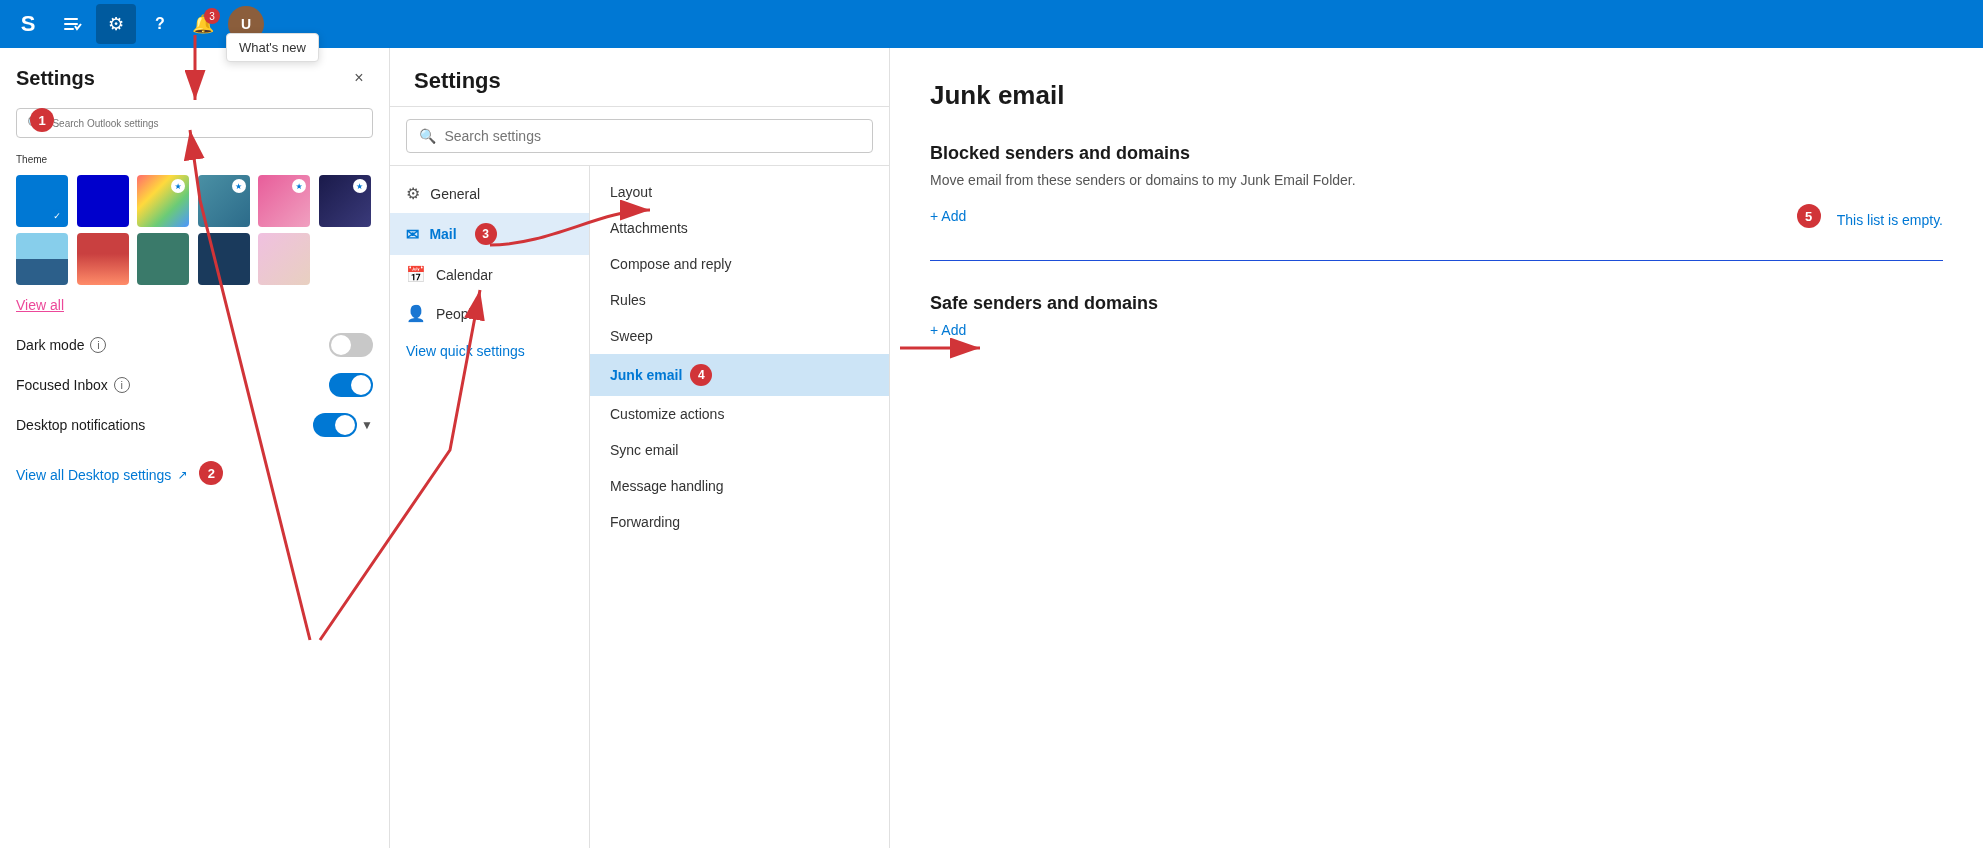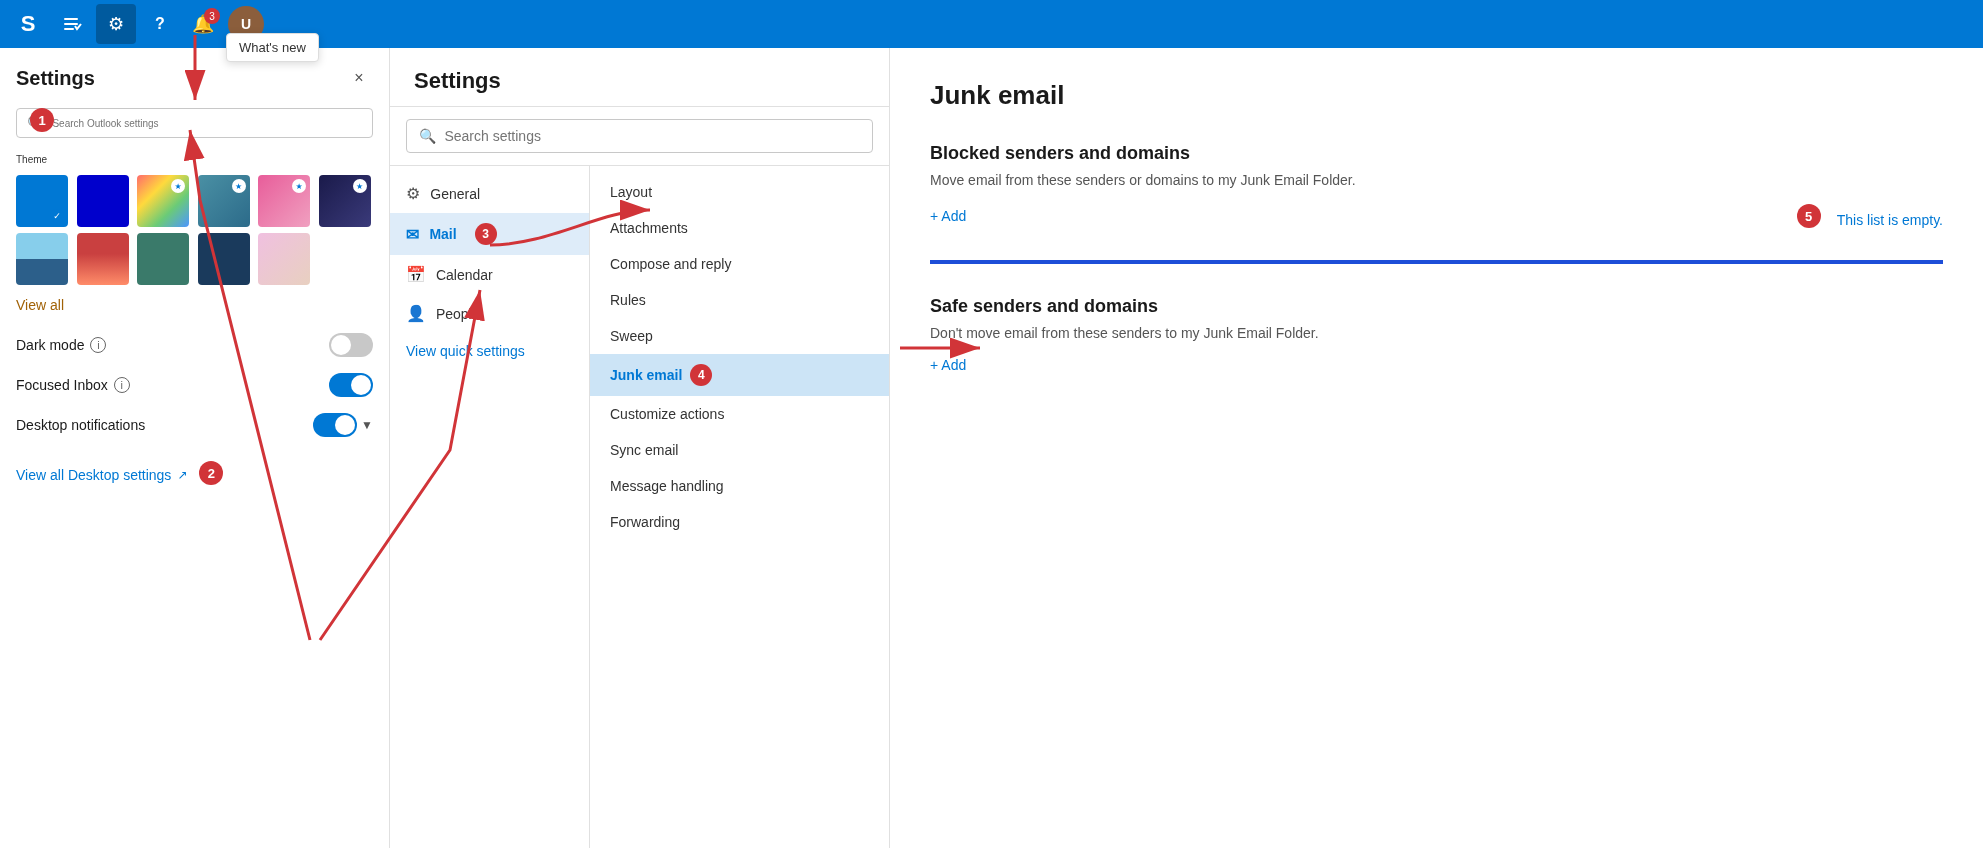--- a/index.html
+++ b/index.html
@@ -125,23 +125,24 @@
     }
     .theme-item.selected { border: 2px solid #0078d4; }
     .theme-item .check {
       position: absolute; bottom: 2px; right: 2px;
       width: 14px; height: 14px; background: #0078d4; border-radius: 50%;
       display: flex; align-items: center; justify-content: center;
       color: white; font-size: 9px;
     }
 
     .view-all-link {
-      color: #a16207; font-size: 14px; cursor: pointer;
+      color: #ec4899; font-size: 14px; cursor: pointer;
       margin-bottom: 20px;
       display: inline-block;
+      text-decoration: underline;
     }
 
     .toggle-row {
       display: flex;
       align-items: center;
       justify-content: space-between;
       margin-bottom: 16px;
     }
     .toggle-label {
       font-size: 14px;
@@ -273,21 +274,21 @@
     }
     .junk-email-title {
       font-size: 26px;
       font-weight: 600;
       color: #1a1a1a;
       margin-bottom: 32px;
     }
     .section-card {
       margin-bottom: 32px;
       padding-bottom: 32px;
-      border-bottom: 4px solid #1d4ed8;
+      border-bottom: 1px solid #1d4ed8;
     }
     .section-card-title {
       font-size: 18px;
       font-weight: 600;
       color: #1a1a1a;
       margin-bottom: 8px;
     }
     .section-card-desc {
       font-size: 14px;
       color: #555;
@@ -501,21 +502,20 @@
           <div style="display: flex; align-items: center; gap: 16px;">
 
             <div class="step-circle">5</div>
             <span class="empty-text">This list is empty.</span>
           </div>
         </div>
       </div>
 
       <div class="section-card" style="border-bottom: none;">
         <h2 class="section-card-title">Safe senders and domains</h2>
-        <p class="section-card-desc">Don't move email from these senders to my Junk Email Folder.</p>
         <a class="add-link">
           <span>+ Add</span>
         </a>
       </div>
     </div>
   </div>
 
   <svg style="position: absolute; top: 0; left: 0; width: 100%; height: 100%; pointer-events: none; z-index: 30;">
 
     <defs>

